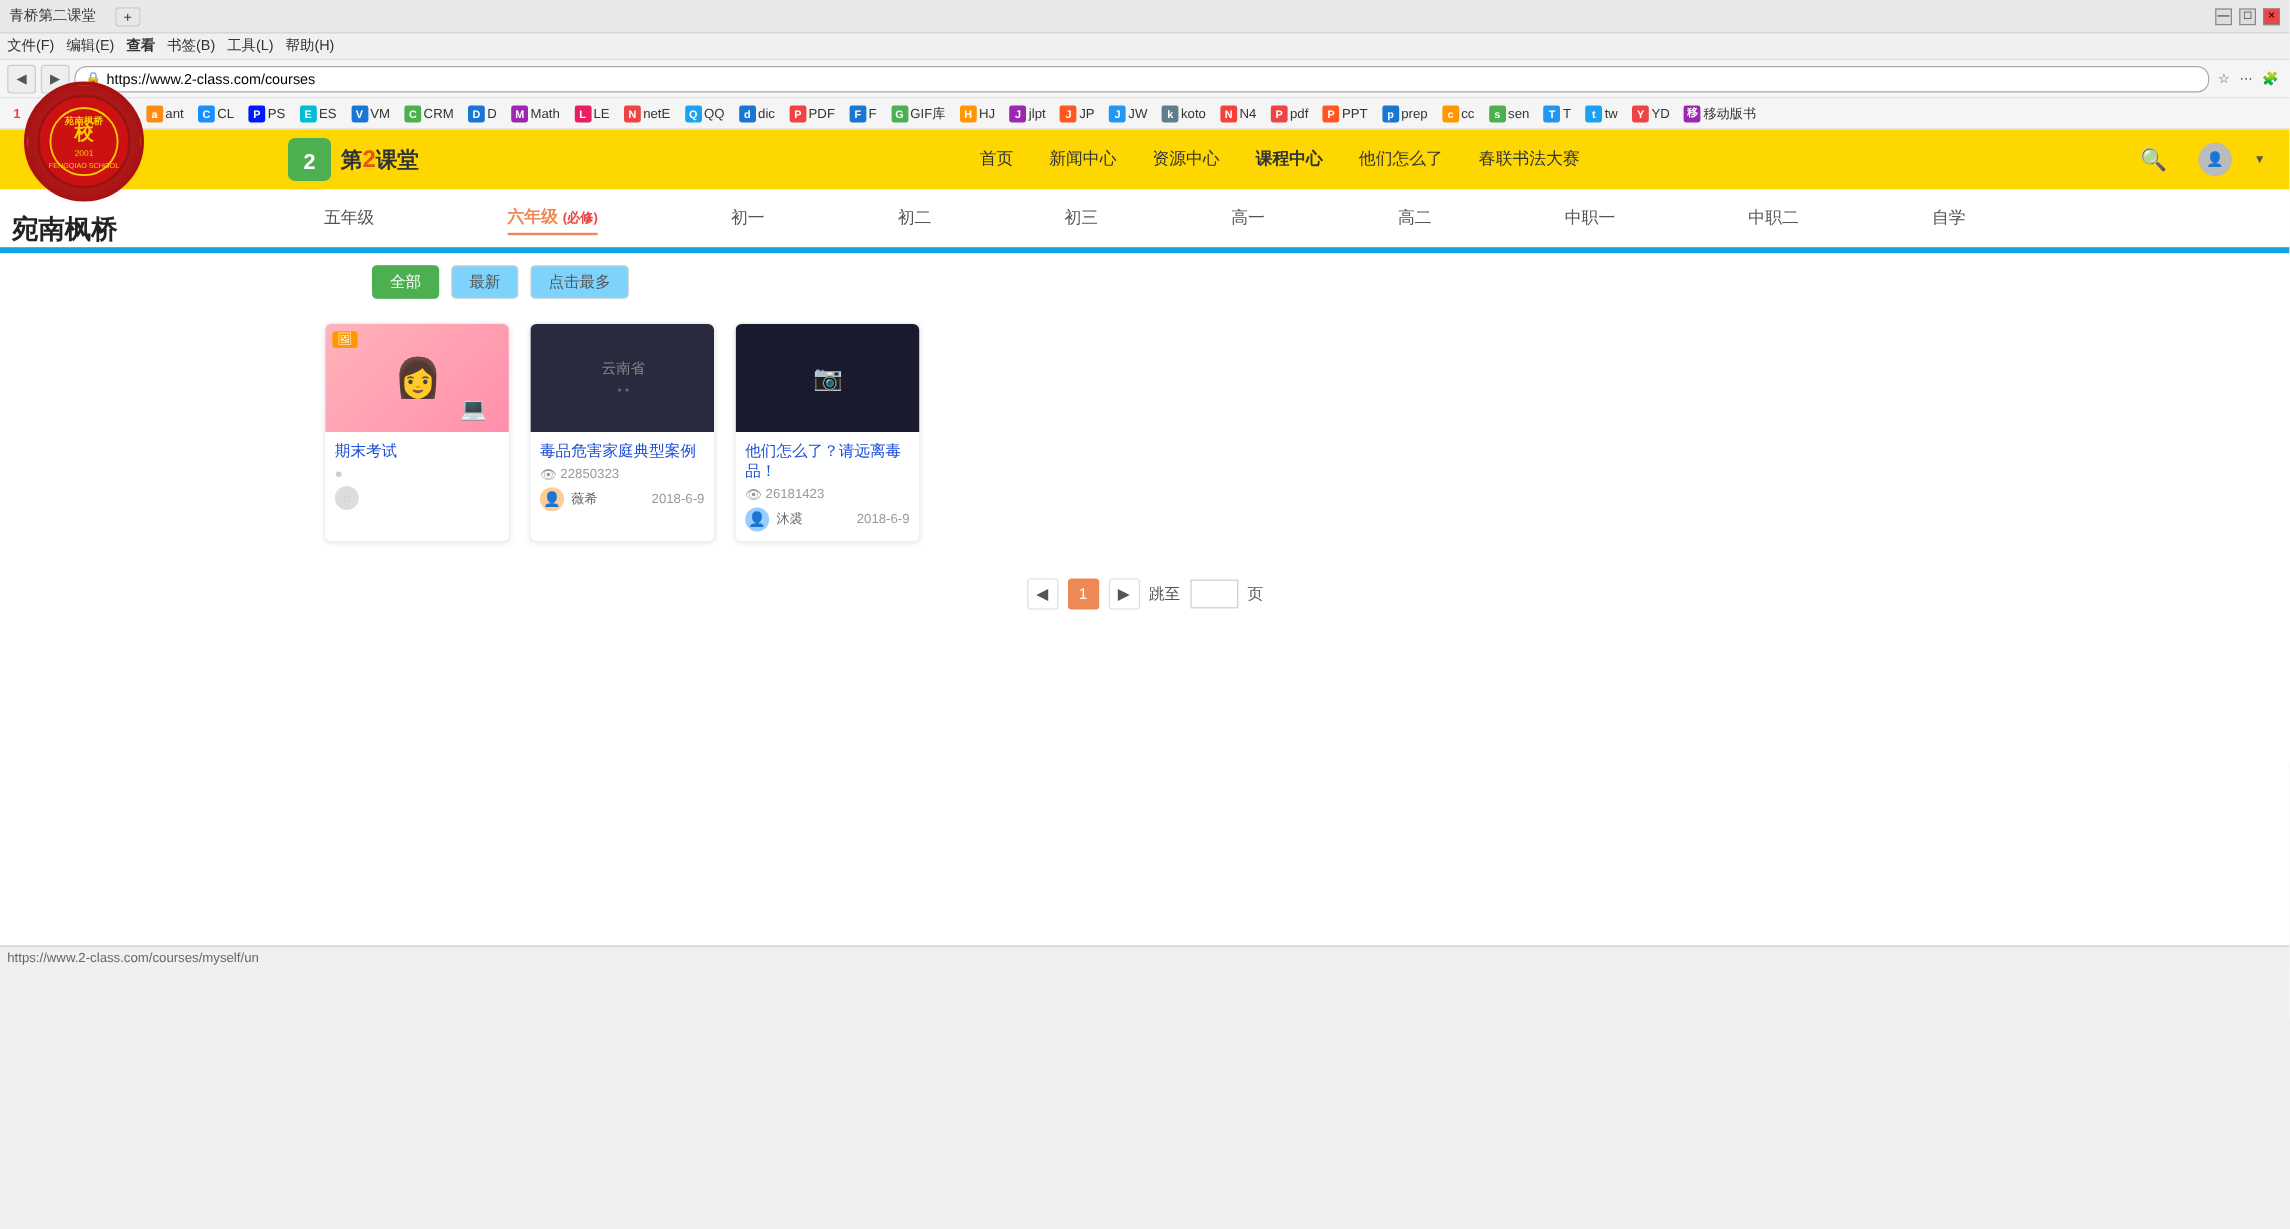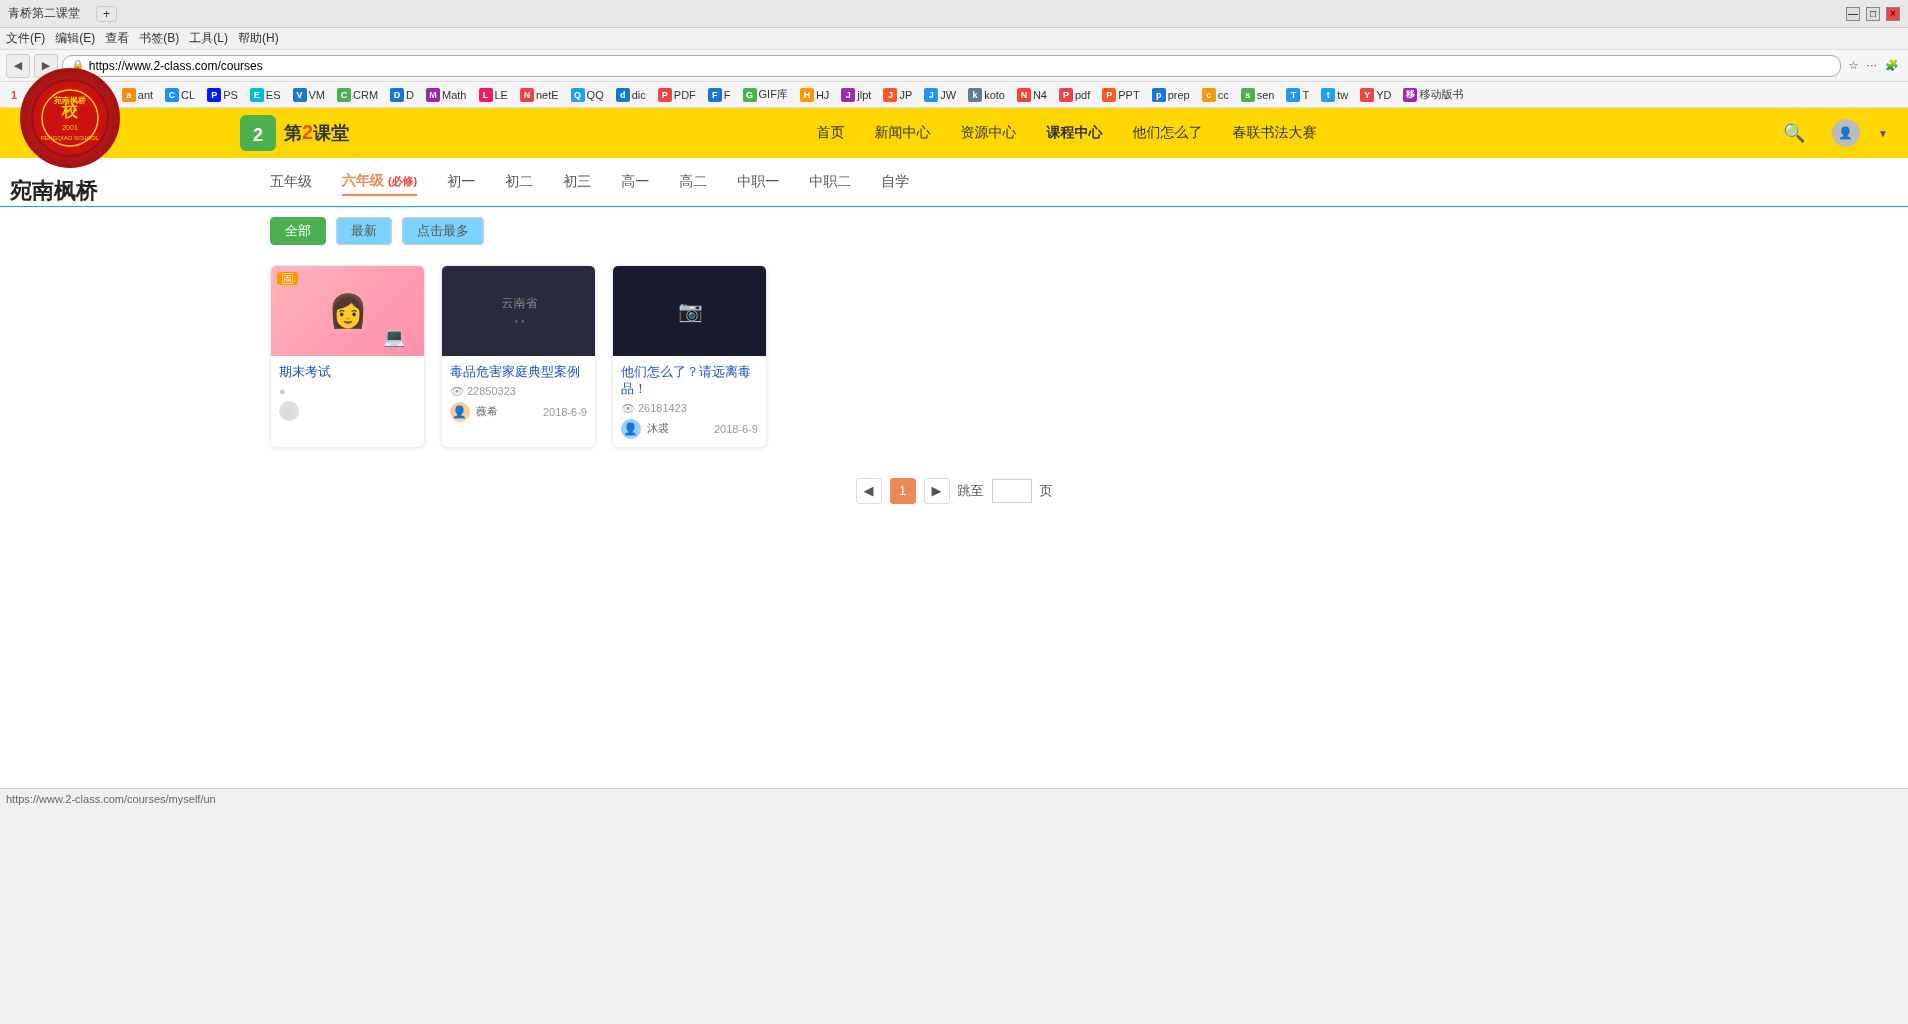--- a/index.html
+++ b/index.html
@@ -71,36 +71,38 @@
     }
     .logo-area { display: flex; align-items: center; gap: 8px; }
     .main-nav { display: flex; align-items: center; gap: 30px; flex: 1; justify-content: center; }
     .nav-item { font-size: 14px; color: #333; cursor: pointer; padding: 4px 0; text-decoration: none; }
     .nav-search { margin-left: auto; cursor: pointer; font-size: 16px; }
     .user-avatar { width: 28px; height: 28px; border-radius: 50%; background: #ccc; display: flex; align-items: center; justify-content: center; font-size: 12px; cursor: pointer; }
 
     
     .grade-nav {
       background: white;
-      border-bottom: 1px solid #0ea5e9;
+      border-bottom: 5px solid #0ea5e9;
       padding: 10px 270px;
       display: flex;
       gap: 30px;
       align-items: center;
+      justify-content: space-between;
     }
     .grade-item { font-size: 14px; color: #555; cursor: pointer; padding: 4px 0; }
     .grade-item.active { color: #e85; border-bottom: 2px solid #e85; font-weight: bold; }
     .grade-item .tag { color: #e44; font-size: 11px; }
 
     
     .filter-bar {
       padding: 10px 270px;
       display: flex;
       gap: 10px;
       align-items: flex-start;
+      margin-left: 40px;
     }
     .filter-btn { padding: 4px 14px; border-radius: 4px; border: 1px solid #ccc; cursor: pointer; font-size: 13px; background: #7dd3fc; color: #555; }
     .filter-btn.active { background: #4caf50; color: white; border-color: #4caf50; }
 
     
     .course-grid {
       padding: 10px 270px;
       display: flex;
       gap: 16px;
       flex-wrap: wrap;
@@ -215,21 +217,21 @@
   <div class="browser-titlebar-right">
     <span class="win-btn">—</span>
     <span class="win-btn">□</span>
     <span class="win-btn" style="background:#e44;">×</span>
   </div>
 </div>
 
 <div style="background:#f0f0f0; height:22px; display:flex; align-items:center; padding:0 6px; gap:10px; border-bottom:1px solid #ddd; font-size:12px; color:#333;">
   <span style="cursor:pointer;">文件(F)</span>
   <span style="cursor:pointer;">编辑(E)</span>
-  <span style="cursor:pointer;">查看</span>
+  <span style="cursor:pointer;font-weight:bold;">查看</span>
   <span style="cursor:pointer;">书签(B)</span>
   <span style="cursor:pointer;">工具(L)</span>
   <span style="cursor:pointer;">帮助(H)</span>
 </div>
 
 <div class="browser-toolbar">
   <button class="nav-btn">◀</button>
   <button class="nav-btn">▶</button>
   <div class="address-bar">
     <span style="font-size:11px; color:#999;">🔒</span>

